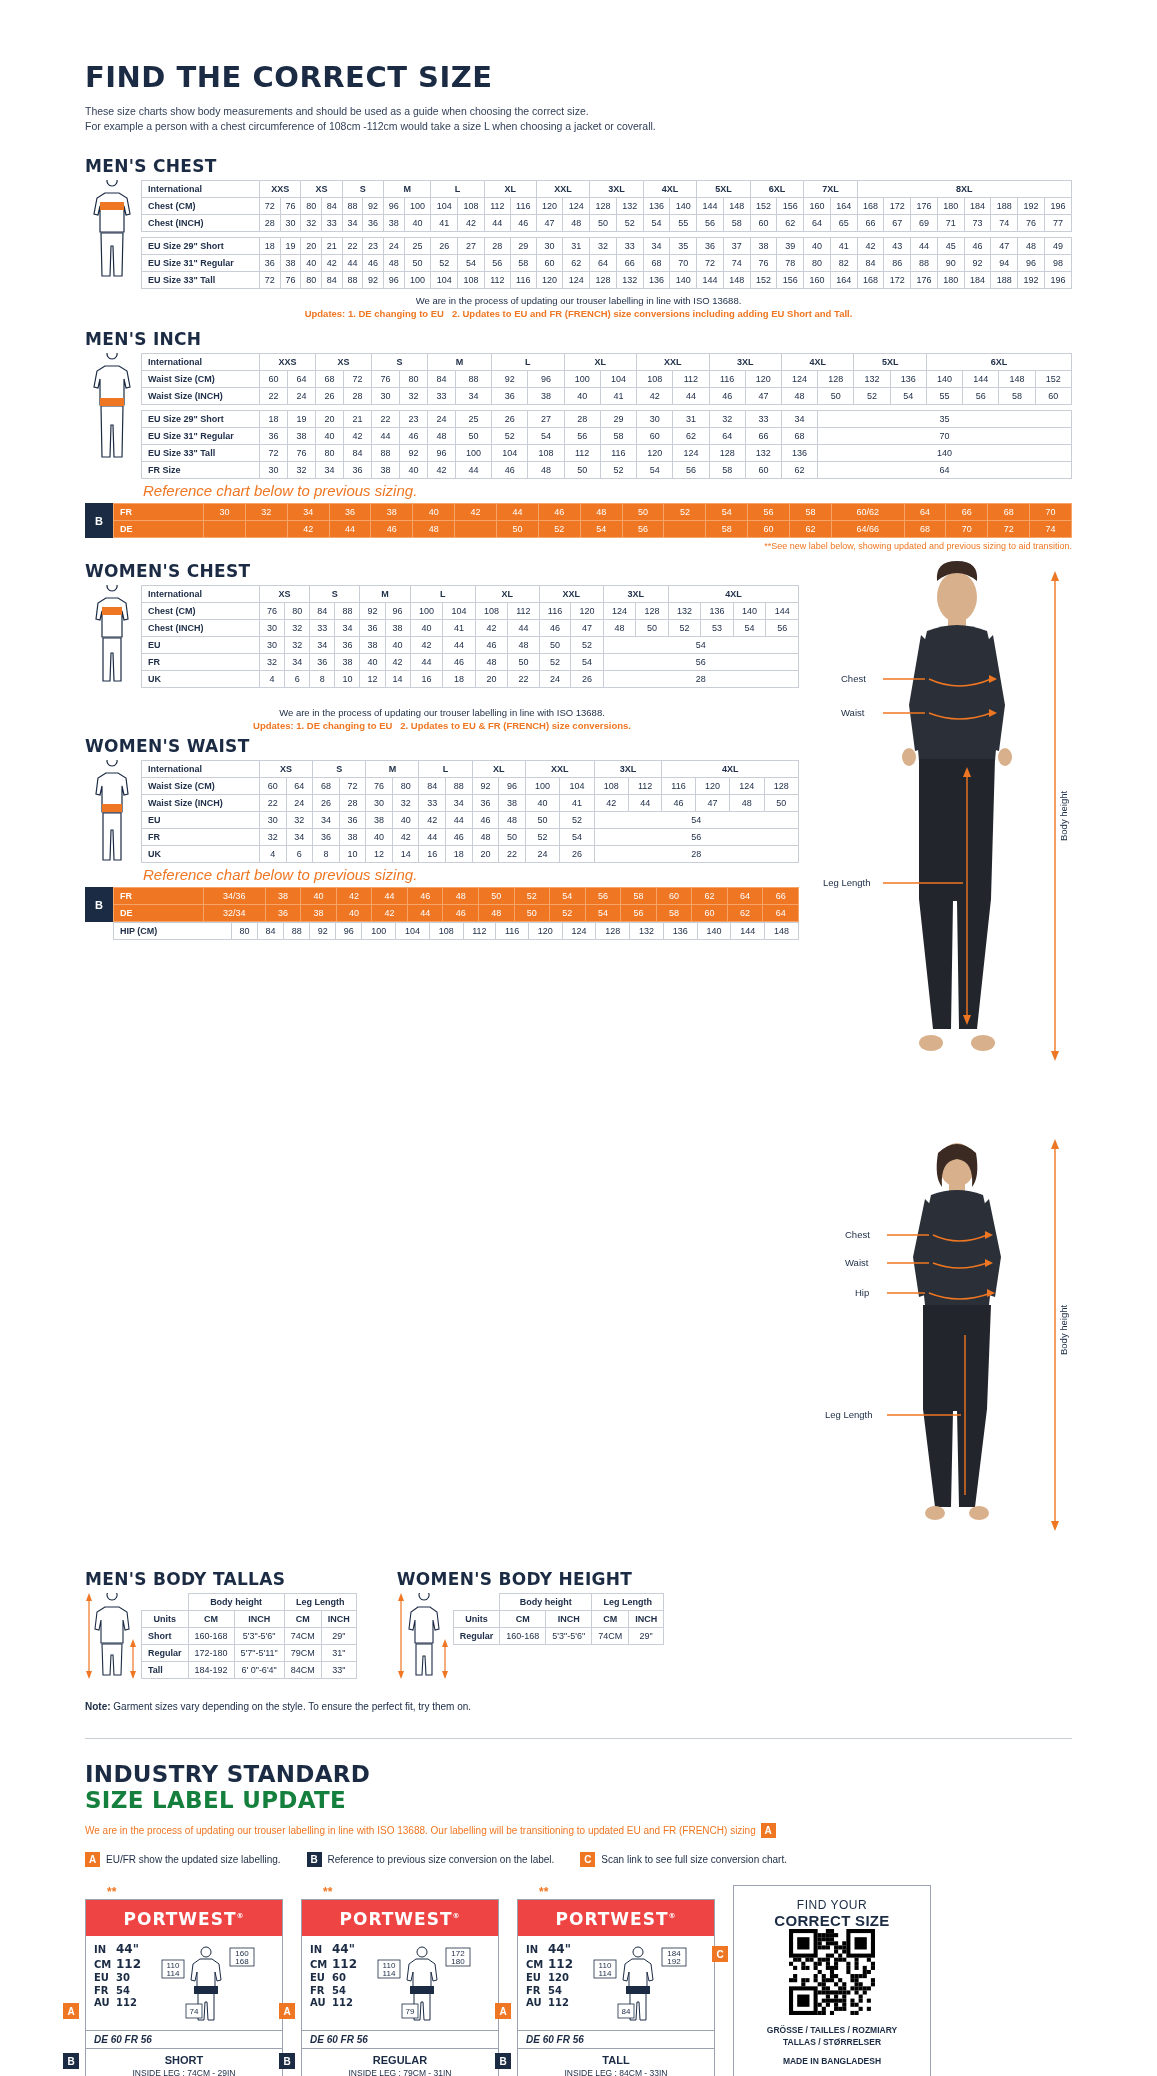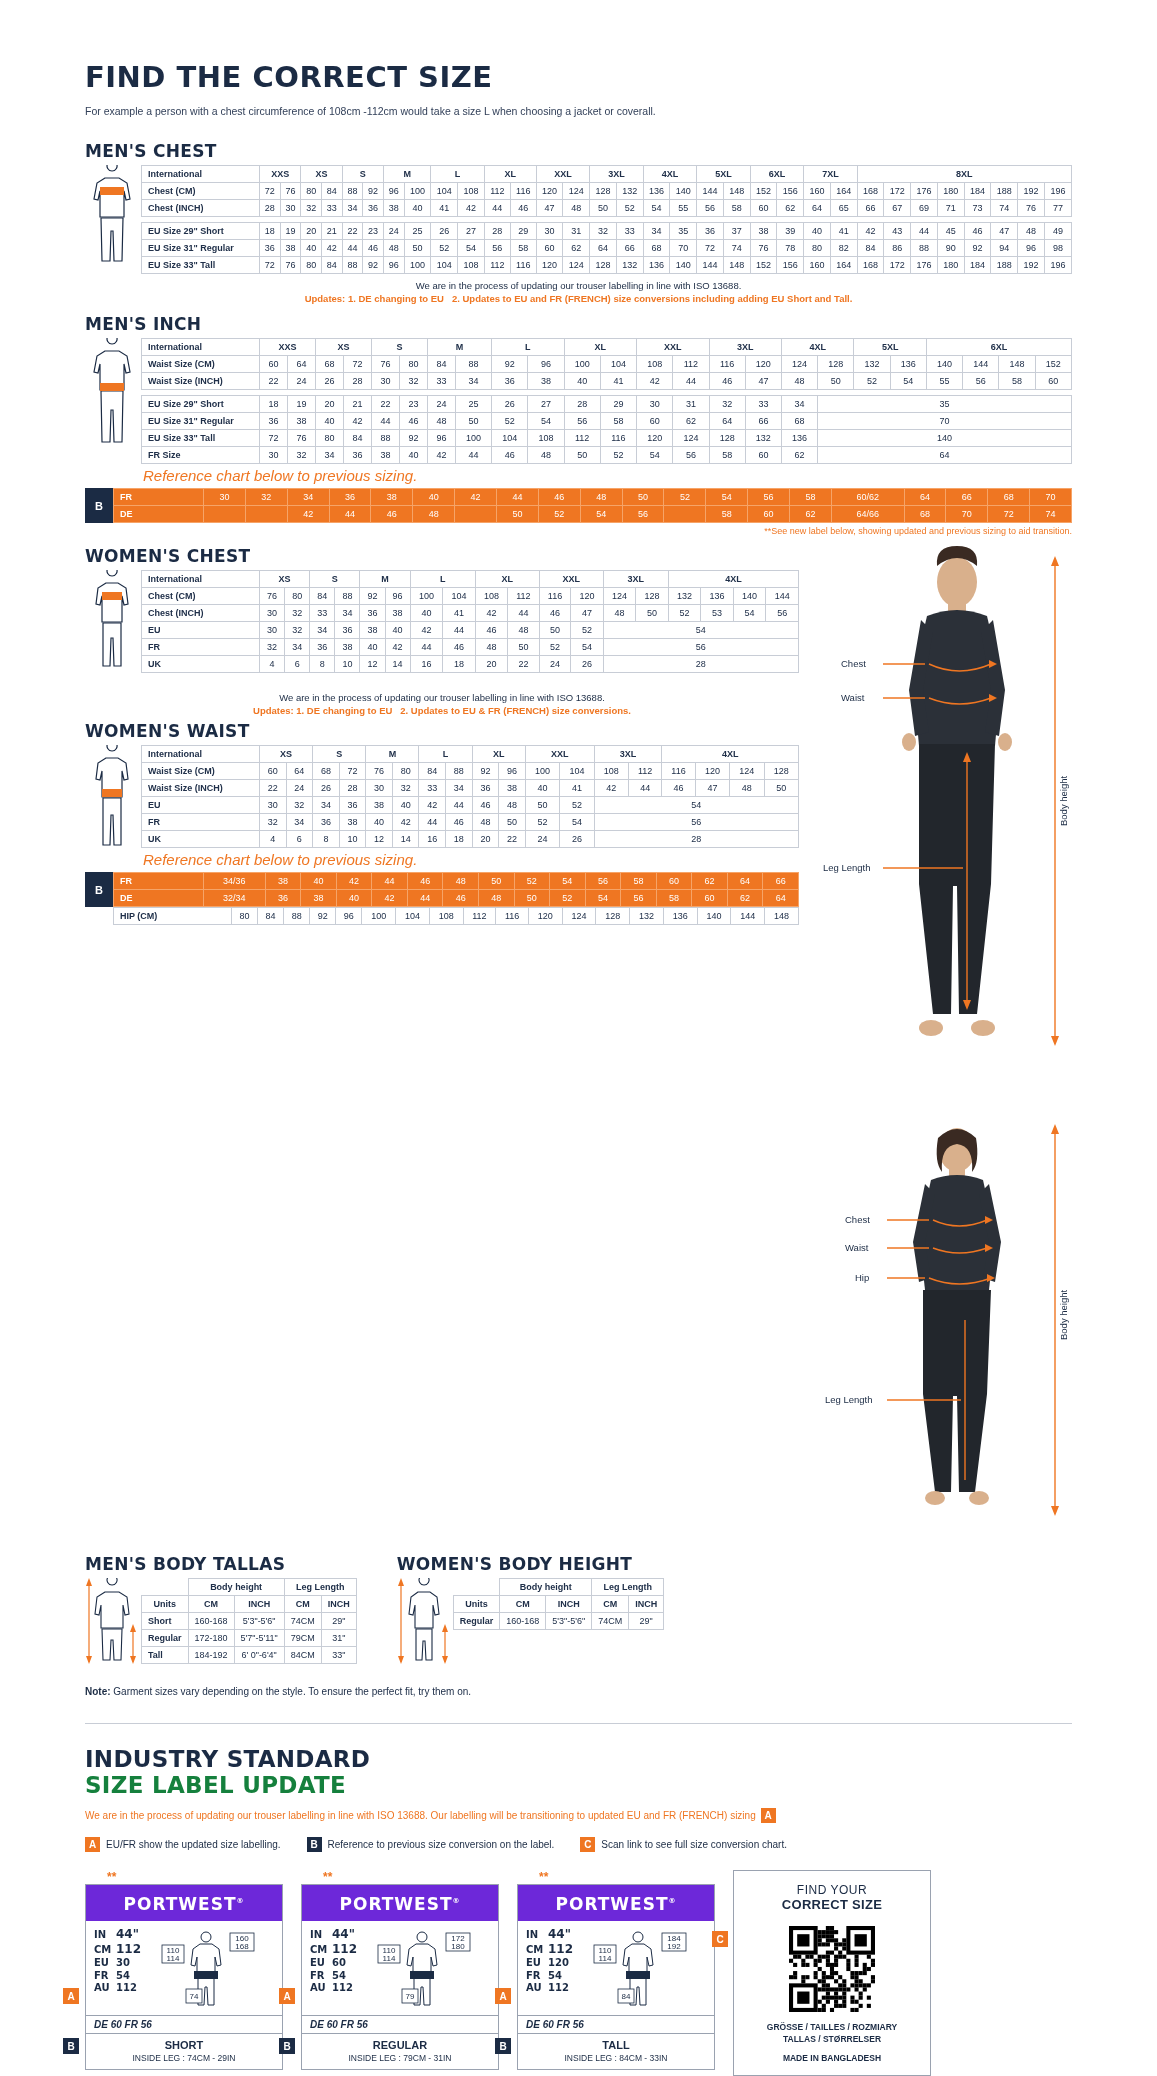--- a/index.html
+++ b/index.html
@@ -84,53 +84,54 @@
   .tagbox { display:inline-flex; align-items:center; justify-content:center;
             width:15px; height:15px; background:#ef7622; color:#fff; font-weight:bold; font-size:10px;}
   .tagbox.navy { background:#1b2b44; }
   .legend { display:flex; gap:26px; font-size:10px; color:#1b2b44; margin-bottom:18px; align-items:center;}
   .legend .item { display:flex; align-items:center; gap:6px; }
 
   .labels-row { display:flex; gap:18px; align-items:flex-start; }
   .label-card { width:198px; position:relative; }
   .stars { color:#ef7622; font-size:12px; font-weight:bold; margin-left:22px; }
   .lbl-box { border:1px solid #9aa2b0; background:#fff; }
-  .lbl-brand { background:#6d28d9; color:#fff; text-align:center; padding:9px 0 7px 0;
+  .lbl-brand { background:#ef4444; color:#fff; text-align:center; padding:9px 0 7px 0;
                font-family:"DejaVu Sans", sans-serif; font-weight:bold; font-size:17px; letter-spacing:1px;}
   .lbl-body { display:flex; padding:6px 8px 2px 8px; min-height:92px; }
   .lbl-sizes { font-size:10px; line-height:1.25; font-family:"DejaVu Sans", sans-serif; }
   .lbl-sizes .k { display:inline-block; width:22px; font-weight:bold; color:#1b2b44;}
   .lbl-sizes .v { font-weight:bold; color:#1b2b44; }
   .lbl-sizes .big { font-size:12px; }
   .lbl-fig { flex:1; position:relative; display:flex; justify-content:center; }
   .lbl-prev { border-top:1px solid #9aa2b0; font-size:10px; font-style:italic; padding:3px 8px;
               font-weight:bold; color:#1b2b44; }
   .lbl-foot { border-top:1px solid #9aa2b0; text-align:center; padding:5px 4px 6px 4px; }
   .lbl-foot .f1 { font-weight:bold; font-size:11px; color:#1b2b44; }
   .lbl-foot .f2 { font-size:8.5px; color:#1b2b44; margin-top:2px; }
   .side-tag { position:absolute; left:-22px; width:16px; height:16px; background:#ef7622;
               color:#fff; font-size:10px; font-weight:bold; display:flex; align-items:center; justify-content:center;}
   .side-tag.navy { background:#1b2b44; }
 
   .qr-card { width:198px; border:1px solid #9aa2b0; text-align:center; padding:12px 8px; position:relative; }
   .qr-t1 { font-size:12px; color:#1b2b44; letter-spacing:0.5px;}
-  .qr-t2 { font-size:13px; color:#1b2b44; font-weight:bold; letter-spacing:0.3px; margin-bottom:14px;}
+  .qr-t2 { font-size:15px; color:#1b2b44; font-weight:bold; letter-spacing:0.3px; margin-bottom:0;}
   .qr-img { width:86px; height:86px; margin:0 auto 10px auto; }
   .qr-t3 { font-size:8.5px; color:#1b2b44; font-weight:bold; line-height:1.35; }
   .qr-t4 { font-size:8.5px; color:#1b2b44; font-weight:bold; margin-top:8px; }
 
   .model-col { width:255px; flex:none; position:relative; }
 </style>
 </head>
 <body>
 
 <div class="page">
 
   <h1 class="main-title">FIND THE CORRECT SIZE</h1>
   <div class="intro">
+    <div>These size charts show body measurements and should be used as a guide when choosing the correct size.</div>
     <div>For example a person with a chest circumference of 108cm -112cm would take a size L when choosing a jacket or coverall.</div>
   </div>
 
   <div class="sec">
     <div class="sec-head">
         <h2 class="sec-title">MEN'S CHEST</h2>
       </div>
     <div class="row-flex">
       <div class="fig-col">
         <svg class="silh" viewBox="0 0 54 100" width="54" height="100">

